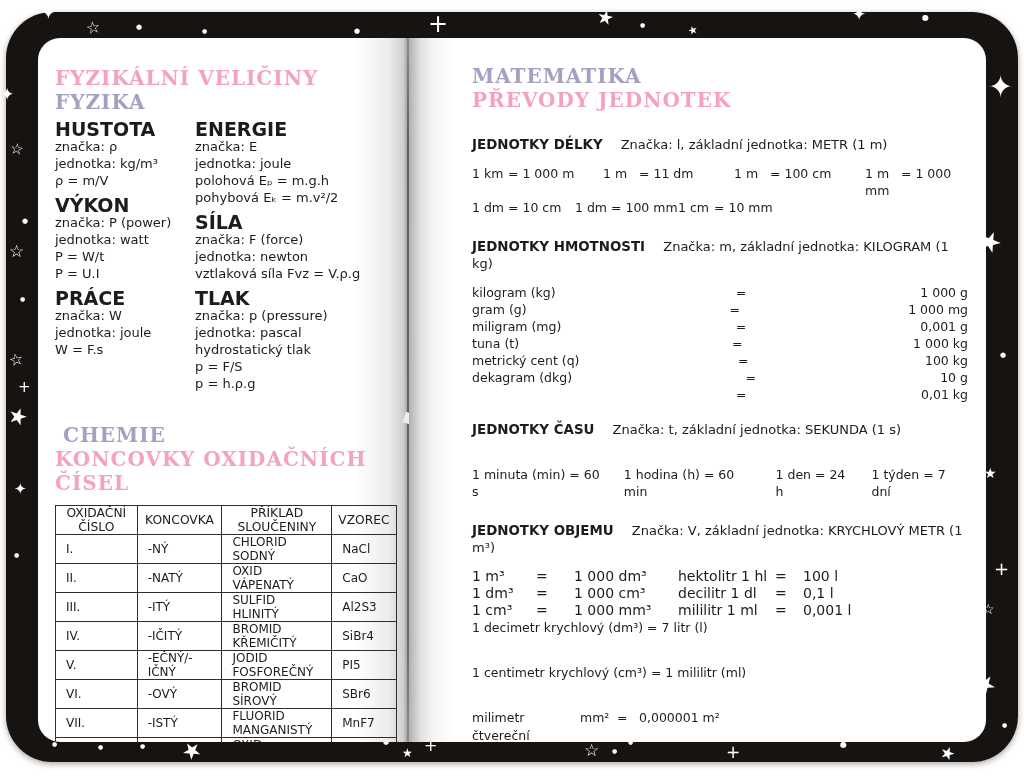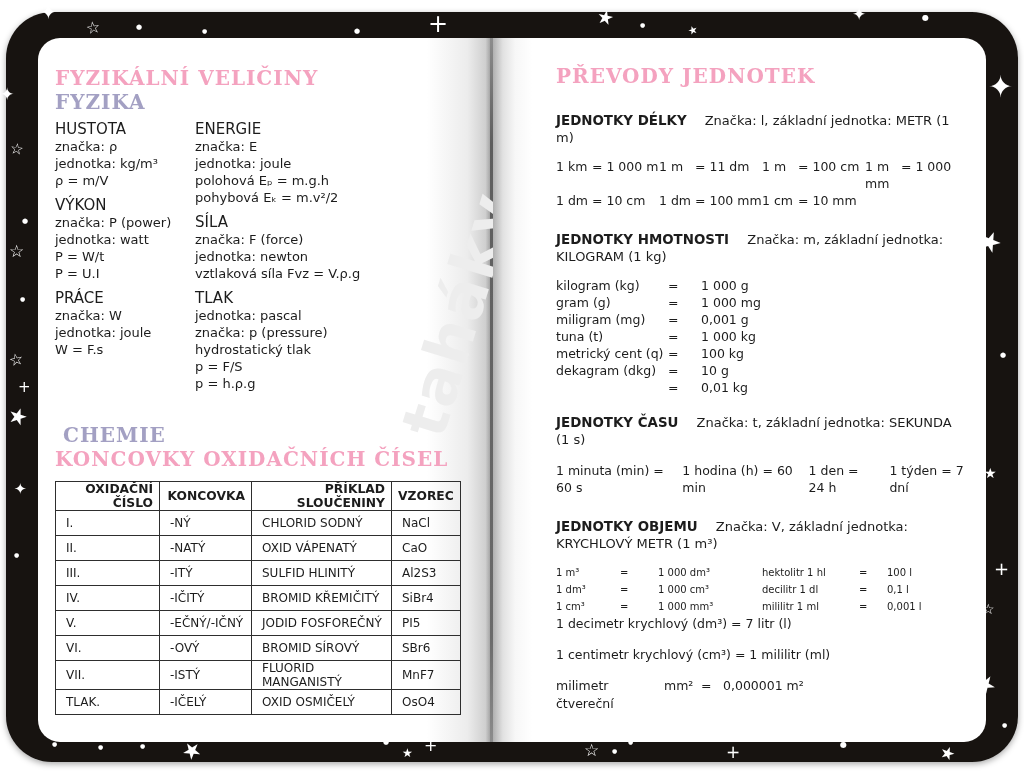--- a/index.html
+++ b/index.html
@@ -38,41 +38,41 @@
   .watermark{
     position:absolute;left:295px;top:240px;z-index:0!important;
     font-size:62px;font-weight:bold;color:#ededed;letter-spacing:2px;
     transform:rotate(-73deg);transform-origin:center;
   }
   
   .phys-cols{display:flex;margin-top:6px;font-size:13px;line-height:17px;}
   .pc1{width:140px;}
   .pc2{flex:1;}
   .psec{margin-bottom:7px;}
-  .pt{font-weight:normal;font-size:15px;line-height:18px;}
+  .pt{font-weight:bold;font-size:19px;line-height:18px;}
   .h1gap{margin-top:24px;margin-left:8px;}
   
   .chem{border-collapse:collapse;margin-top:10px;font-size:12px;}
   .chem th,.chem td{border:1.6px solid #2e2e2e;height:25px;box-sizing:border-box;}
-  .chem th{font-weight:bold;text-align:right;padding:0 6px;font-size:12.3px;}
+  .chem th{font-weight:normal;text-align:center;padding:0 6px;font-size:12.3px;}
   .chem td{padding:0 6px 0 10px;text-align:left;}
   .cw1{width:104px;}.cw2{width:92px;}.cw3{width:140px;}.cw4{width:55px;}
   
   .sec-head{font-size:13px;line-height:17px;}
   .sec-title{font-weight:bold;font-size:13.4px;}
   .sec-note{margin-left:14px;}
-  .mt8{margin-top:24px;}.mt12{margin-top:12px;}.mt14{margin-top:14px;}
+  .mt8{margin-top:24px;}.mt12{margin-top:12px;gap:28px;}.mt14{margin-top:28px;}
   .mt18{margin-top:18px;}.mt22{margin-top:22px;}
   .len-row{display:flex;font-size:12.5px;line-height:17px;}
   .len-cell{width:103px;}
   .lu{display:inline-block;width:36px;}
-  .mass-row{display:flex;font-size:12.5px;line-height:17px;}
+  .mass-row{display:flex;font-size:12.5px;line-height:17px;justify-content:space-between;}
   .mn{width:112px;}.meq{width:33px;}
   .time-row{display:flex;gap:15px;font-size:12.5px;line-height:17px;}
-  .vol-row{display:flex;font-size:10px;line-height:17px;}
+  .vol-row{display:flex;font-size:14px;line-height:17px;}
   .va{width:64px;}.veq{width:38px;}.vav{width:104px;}.vb{width:97px;}.vbeq{width:28px;}
   .vnote{font-size:12.5px;line-height:17px;}
   .area-row{display:flex;font-size:12.5px;line-height:17.5px;}
   .an{width:108px;}.au{width:37px;}.aeq{width:22px;}
 </style>
 </head>
 <body>
 
 <div class="cover"></div>
 <div id="decor">
@@ -159,22 +159,22 @@
           <div>pohybová Eₖ = m.v²/2</div>
         </div>
         <div class="psec">
           <div class="pt">SÍLA</div>
           <div>značka: F (force)</div>
           <div>jednotka: newton</div>
           <div>vztlaková síla Fvz = V.ρ.g</div>
         </div>
         <div class="psec">
           <div class="pt">TLAK</div>
+          <div>značka: p (pressure)</div>
           <div>jednotka: pascal</div>
-          <div>značka: p (pressure)</div>
           <div>hydrostatický tlak</div>
           <div>p = F/S</div>
           <div>p = h.ρ.g</div>
         </div>
       </div>
     </div>
 
     <h1 class="hd lav h1gap">CHEMIE</h1>
     <h1 class="hd pink">KONCOVKY OXIDAČNÍCH ČÍSEL</h1>
 
@@ -234,20 +234,21 @@
         <td>OXID OSMIČELÝ</td>
         <td>OsO4</td>
       </tr>
     </tbody>
       </table>
   </div>
 
   <div class="spine"></div>
 
   <div class="page page-right">
+    <h1 class="hd lav">MATEMATIKA</h1>
     <h1 class="hd pink">PŘEVODY JEDNOTEK</h1>
 
     <div class="sec-head mt8">
       <span class="sec-title">JEDNOTKY DÉLKY</span>
       <span class="sec-note">Značka: l, základní jednotka: METR (1 m)</span>
     </div>
     <div class="len-row mt12">
       <span class="len-cell"><span class="lu">1 km</span><span>= 1 000 m</span></span>
       <span class="len-cell"><span class="lu">1 m</span><span>= 11 dm</span></span>
       <span class="len-cell"><span class="lu">1 m</span><span>= 100 cm</span></span>

